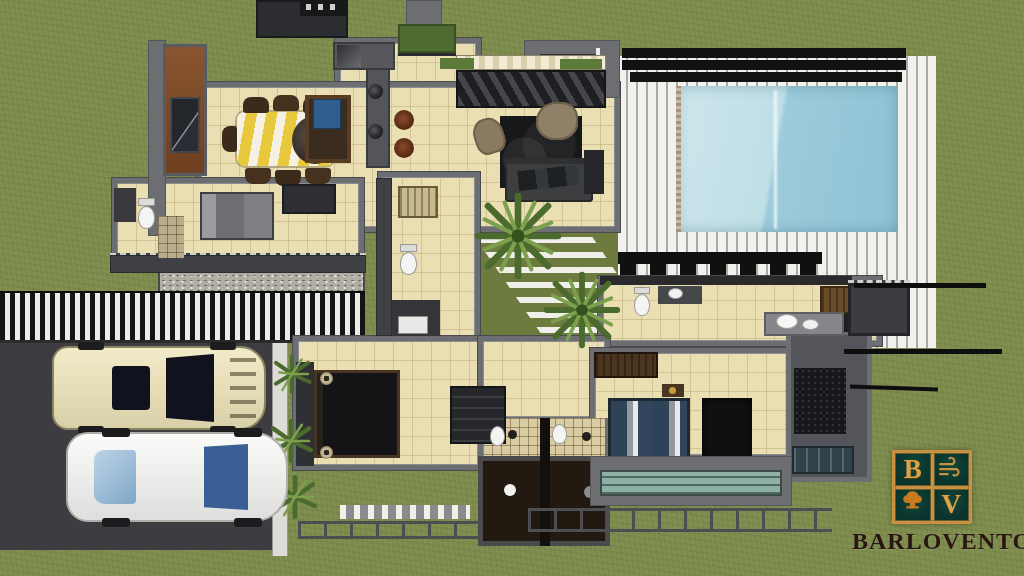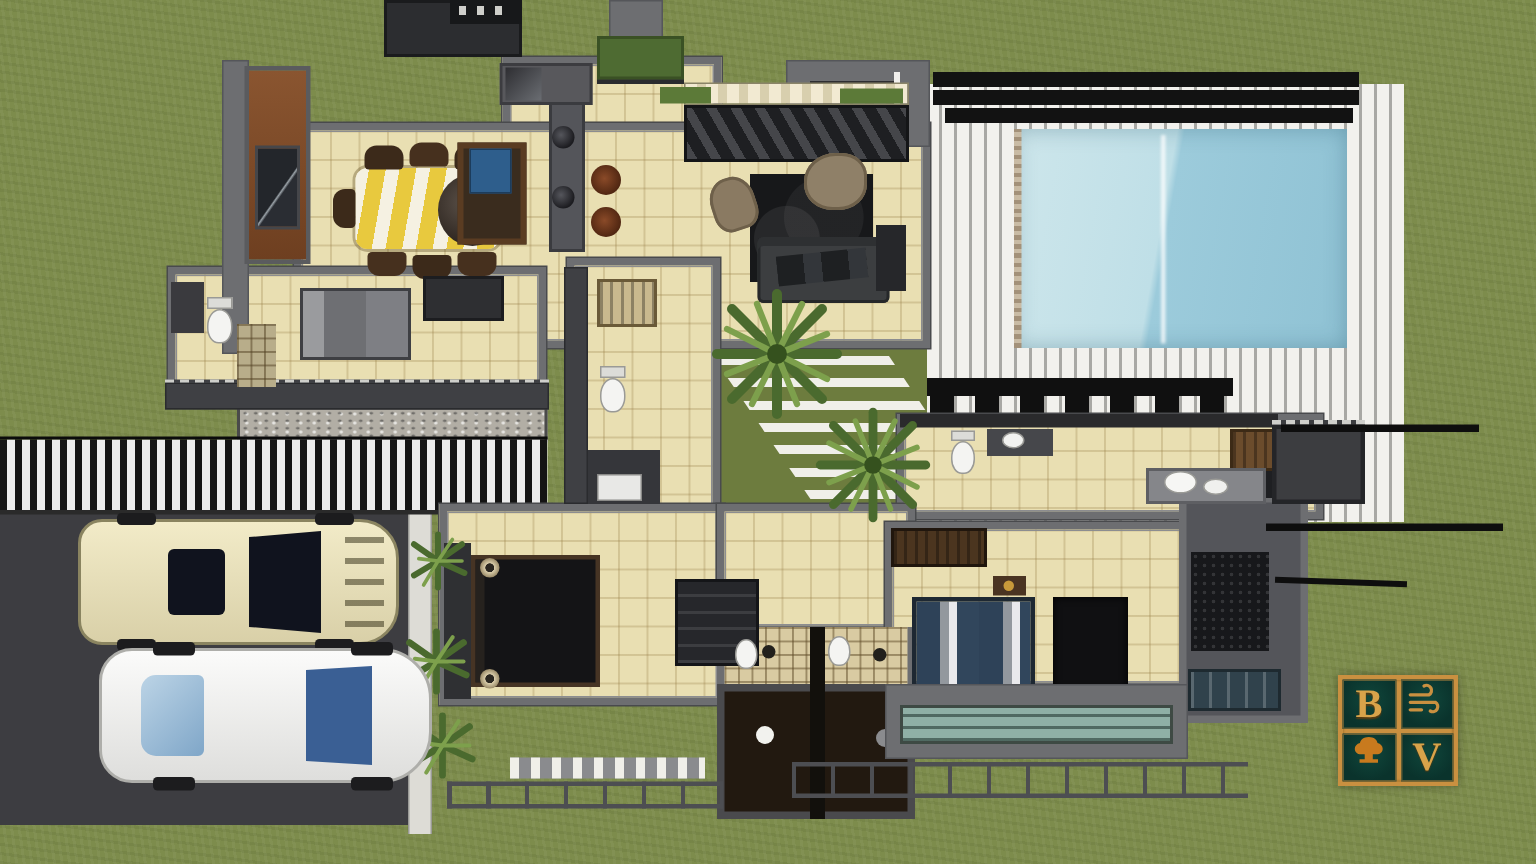--- a/index.html
+++ b/index.html
@@ -327,14 +327,15 @@
     </div>
     <div class="logo-cell">
       <span><svg viewBox="0 0 36 36" width="27" height="27">
             <path fill="#c87a1e" d="M18 3c4.5 0 7.5 2.6 7.8 5.4 2.8.7 4.6 2.7 4.6 5.1 0 3-2.3 5-5.4 5h-3.4v4.4h4.6v3h-16.4v-3h4.6V18.5h-3.4c-3.1 0-5.4-2-5.4-5 0-2.4 1.8-4.4 4.6-5.1C10.5 5.6 13.5 3 18 3z"></path>
           </svg></span>
     </div>
     <div class="logo-cell">
         <span class="mono">V</span>
       </div>
   </div>
+  <div class="abs wordmark" style="left:852px;top:528px;width:166px;text-align:center;">BARLOVENTO</div>
 
 </div>
 
 </body></html>

